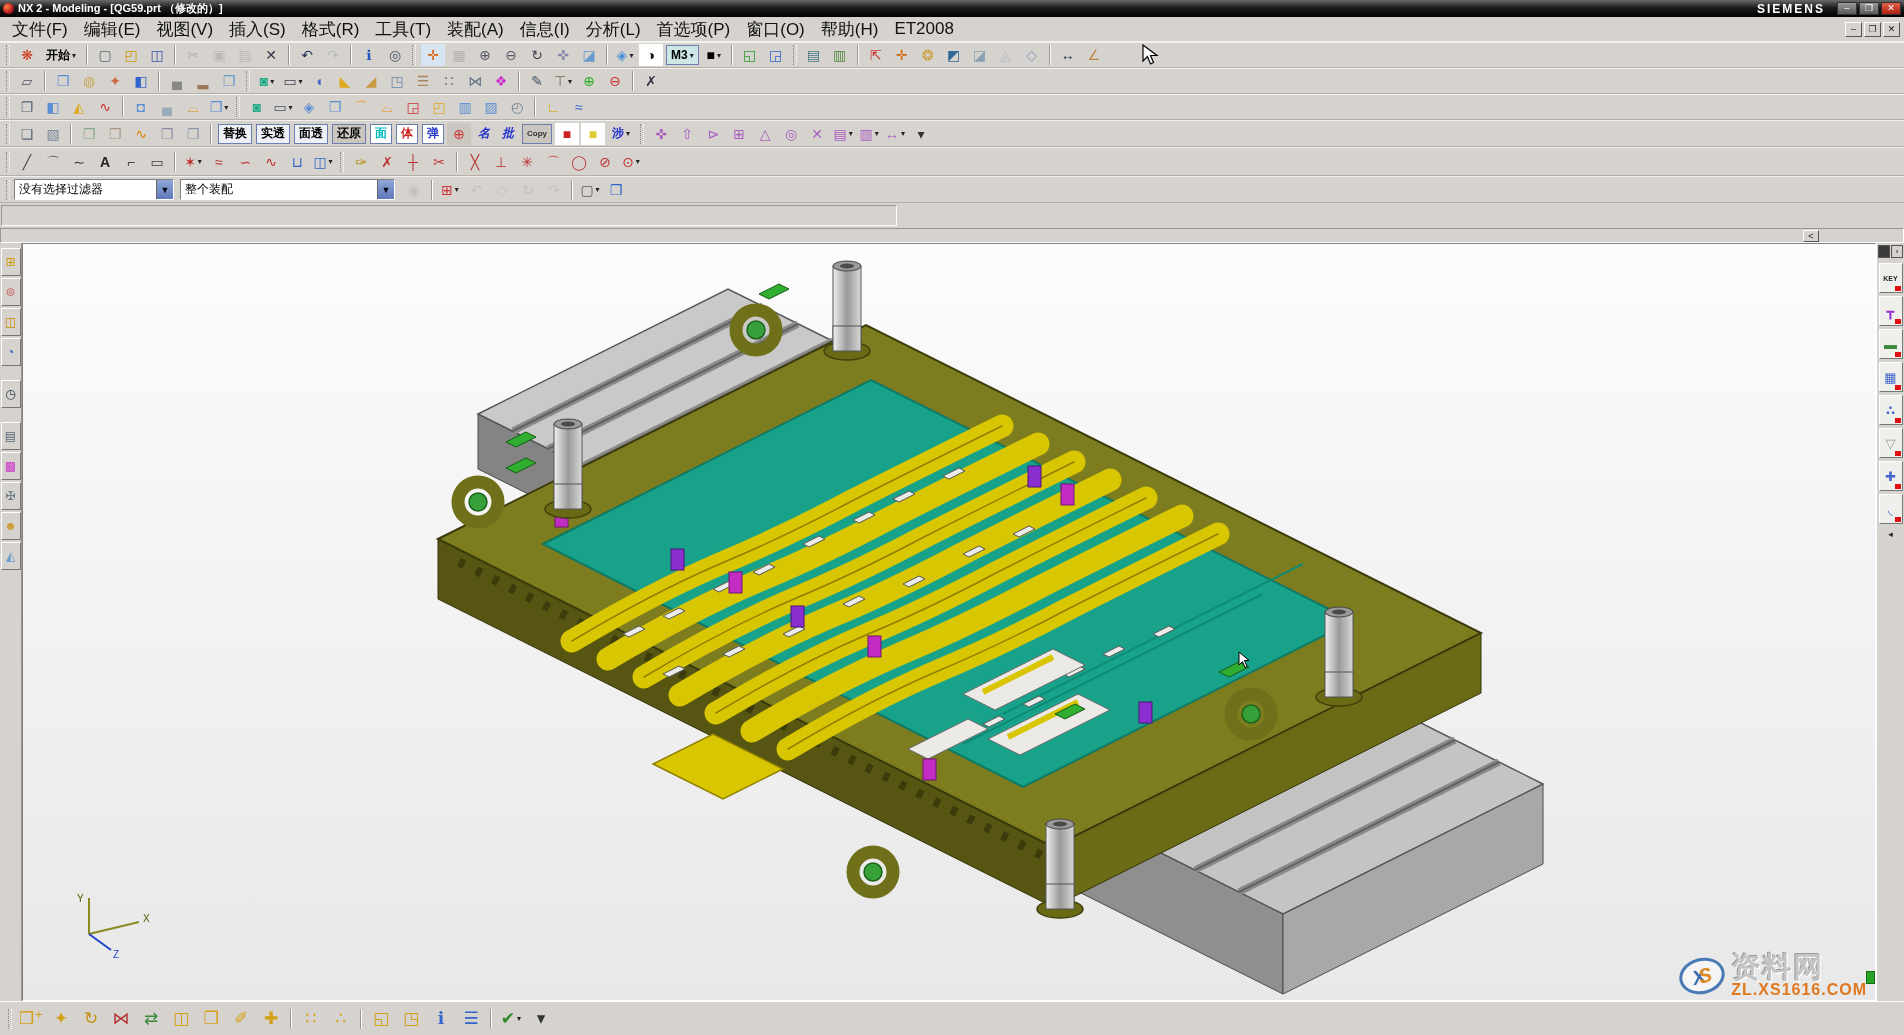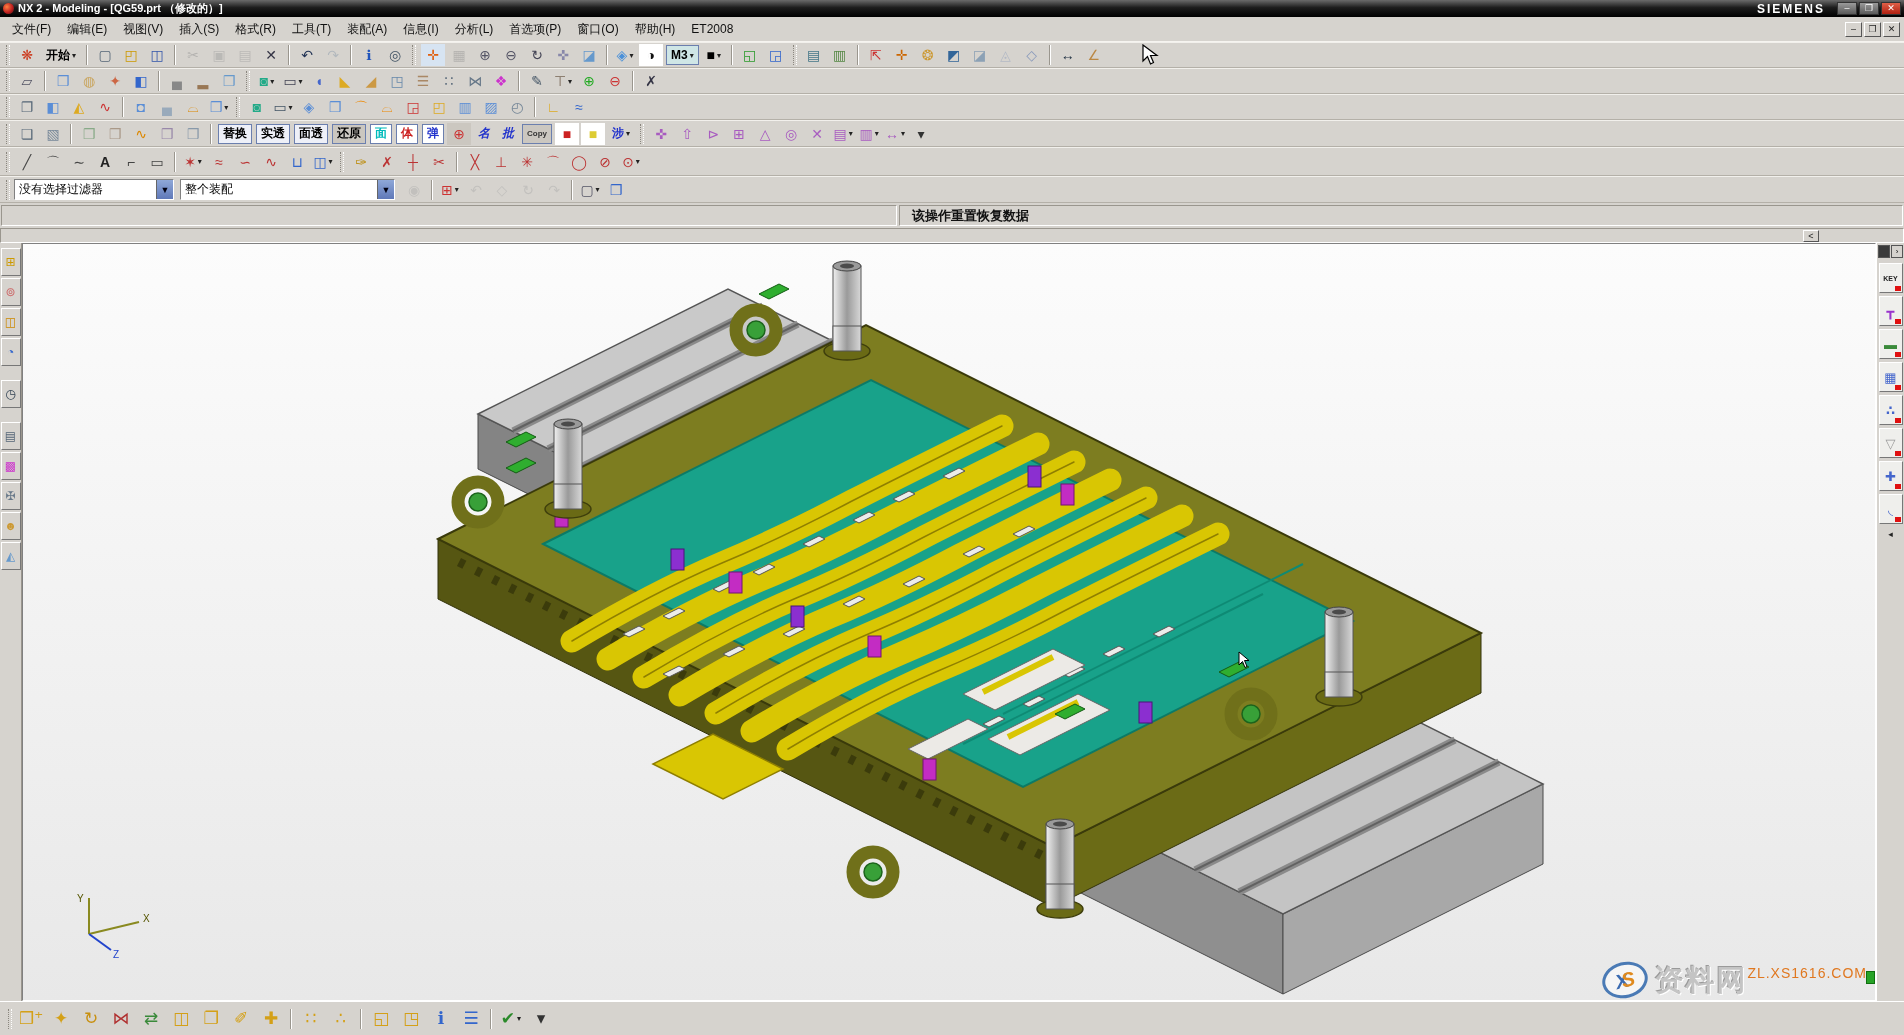--- a/index.html
+++ b/index.html
@@ -12,21 +12,21 @@
   .app-icon{width:11px;height:11px;border-radius:50%;background:radial-gradient(circle at 35% 35%,#ff8040,#c02020 55%,#401010);
     margin-right:4px;flex:0 0 auto;}
   .title-text{font-weight:bold;white-space:nowrap;}
   .brand{margin-left:auto;margin-right:10px;font-weight:bold;letter-spacing:2px;font-size:12px;}
   .winbtn{width:20px;height:13px;display:flex;align-items:center;justify-content:center;font-size:9px;line-height:1;
     background:linear-gradient(#9a9a9a,#5a5a5a);color:#fff;border:1px solid #333;margin-left:2px;}
   .winbtn.close{background:linear-gradient(#e06048,#b02010);}
 
   
   .menubar{height:25px;display:flex;align-items:center;background:#d6d3ce;border-bottom:1px solid #f6f4f0;padding-left:4px;}
-  .mitem{padding:2px 8px;white-space:nowrap;font-size:12px;color:#111;}
+  .mitem{padding:2px 8px;white-space:nowrap;font-size:17px;color:#111;}
   .childbtns{margin-left:auto;margin-right:4px;display:flex;gap:2px;}
   .cbtn{width:17px;height:15px;background:#d6d3ce;border:1px solid;border-color:#fff #555 #555 #fff;
     display:flex;align-items:center;justify-content:center;font-size:9px;color:#222;}
 
   
   .tbrow{display:flex;align-items:center;background:#d6d3ce;border-top:1px solid #f2f0ec;border-bottom:1px solid #b4b0a8;padding:0 2px;}
   .r1{height:26px}.r2{height:26px}.r3{height:26px}.r4{height:27px}.r5{height:29px}
   .ibtn{min-width:24px;height:22px;display:inline-flex;align-items:center;justify-content:center;position:relative;margin:0 1px;}
   .ibtn .glyph{font-size:14px;line-height:1;}
   .ibtn[data-dis="1"] .glyph{opacity:.45;}
@@ -82,24 +82,24 @@
   .bottombar .ibtn{min-width:28px;height:28px;}
   .bottombar .ibtn .glyph{font-size:17px;}
 
   
   .triad{position:absolute;left:38px;bottom:40px;}
   .watermark{position:absolute;right:8px;bottom:2px;display:flex;align-items:center;gap:6px;}
   .wm-logo{width:46px;height:36px;border:3px solid #4a7ab5;border-radius:50%;transform:rotate(-14deg);
     display:flex;align-items:center;justify-content:center;background:rgba(255,255,255,.55);}
   .wm-x{font-style:italic;font-weight:bold;font-size:20px;color:#3a6ab0;}
   .wm-s{font-style:italic;font-weight:bold;font-size:20px;color:#e08a1e;margin-left:-7px;}
-  .wm-col{display:flex;flex-direction:row;line-height:1;}
+  .wm-col{display:flex;flex-direction:column;line-height:1;}
   .wm-main{font-size:29px;font-weight:bold;color:#c4c4c4;letter-spacing:2px;
     text-shadow:1px 1px 0 #fff,-1px -1px 0 #9a9a9a;}
-  .wm-sub{font-size:14px;color:#e07820;font-weight:normal;letter-spacing:1px;}
+  .wm-sub{font-size:16px;color:#e07820;font-weight:bold;letter-spacing:1px;}
   .wm-green{position:absolute;right:0;bottom:16px;width:9px;height:13px;background:#27a327;border:1px solid #0f6f0f;}
   .cursor{position:absolute;left:1142px;top:44px;z-index:60;pointer-events:none;}
 </style>
 </head>
 <body>
 
 <div class="titlebar">
   <span class="app-icon"></span>
   <span class="title-text">NX 2 - Modeling - [QG59.prt （修改的）]</span>
   <span class="brand">SIEMENS</span>
@@ -632,23 +632,20 @@
         <span class="dd">▾</span>
       </span>
       <span class="ibtn">
         <span class="glyph" style="color: rgb(51, 102, 204);">❒</span>
       </span>
     </span>
 </div>
 
 <div class="promptbar">
   <div class="pcell left"></div>
-  <div class="pcell right">
-    <span>该操作重置恢复数据</span>
-  </div>
 </div>
 
 <div class="rail">
   <span class="railbtn">&lt;</span>
 </div>
 
 <div class="main">
 
   <div class="lstrip">
       <span class="ltab">

